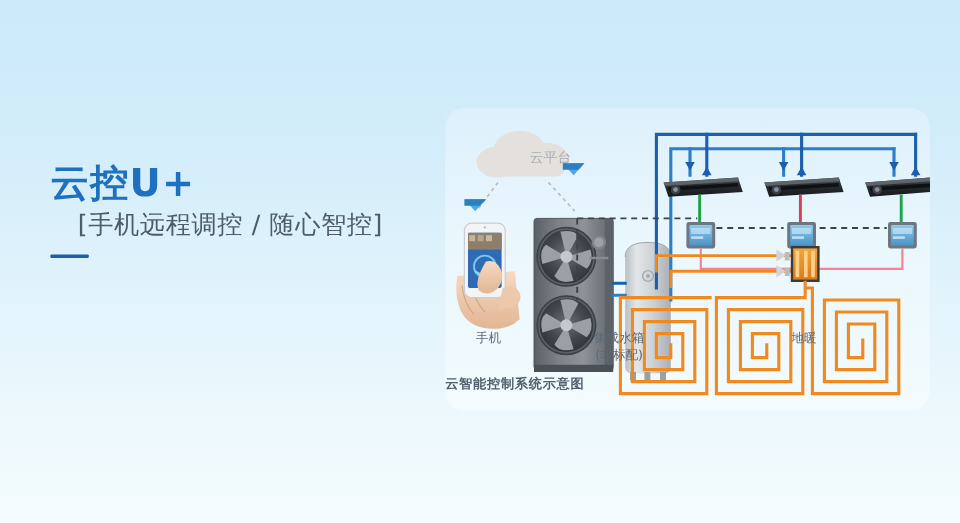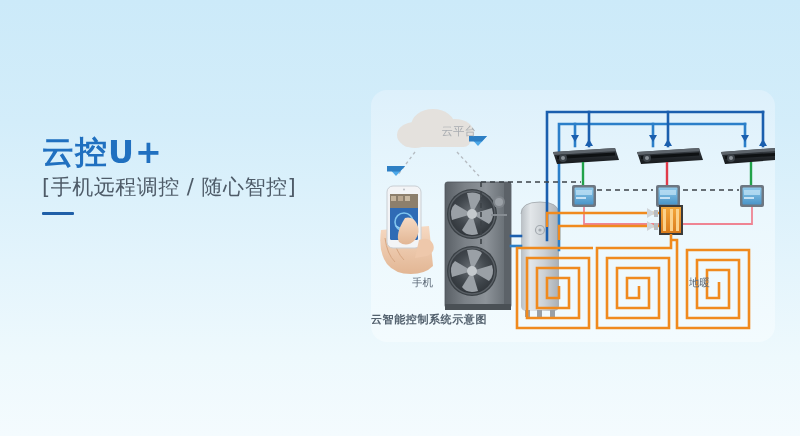--- a/index.html
+++ b/index.html
@@ -30,20 +30,21 @@
     white-space: nowrap;
   }
   #subtitle {
     margin-top: 4px;
     font-size: 21px;
     font-weight: 400;
     color: #4e5b68;
     letter-spacing: 0.5px;
     line-height: 1.2;
     white-space: nowrap;
+    text-align: center;
   }
   #divider {
     margin-top: 12px;
     width: 32px; height: 3px;
     background: #1f5fa8;
     border-radius: 1px;
   }
   #body-copy {
     margin-top: 13px;
     font-size: 11.5px;
@@ -74,21 +75,21 @@
     font-weight: 700;
     color: #53616e;
     letter-spacing: 0.6px;
   }
 
   
   .dlabel {
     position: absolute;
     font-size: 10.5px;
     color: #5c6977;
-    text-align: right;
+    text-align: center;
     line-height: 1.3;
     white-space: nowrap;
   }
   #label-phone { left: 381px; top: 276px; width: 52px; }
   #label-tank  { left: 476px; top: 276px; width: 80px; }
   #label-floor { left: 630px; top: 276px; width: 80px; }
   #label-cloud {
     position: absolute;
     left: 406px; top: 124px; width: 70px;
     text-align: right;
@@ -339,17 +340,21 @@
     <g fill="none" stroke="#f08a1e" stroke-width="2.6">
       <path d="M 300 150 L 306 150 L 306 238 L 378 238 L 378 160 L 316 160 L 316 228 L 368 228 L 368 170 L 326 170 L 326 218 L 358 218 L 358 180 L 336 180 L 336 208 L 348 208 L 348 192"></path>
     </g>
     <g fill="none" stroke="#f08a1e" stroke-width="2.6">
       <path d="M 222 158 L 146 158 L 146 238 L 218 238 L 218 168 L 156 168 L 156 228 L 208 228 L 208 178 L 166 178 L 166 218 L 198 218 L 198 188 L 176 188 L 176 208 L 188 208 L 188 196"></path>
     </g>
   </svg>
 
   <div id="label-cloud">云平台</div>
   <div class="dlabel" id="label-phone">手机</div>
+  <div class="dlabel" id="label-tank">
+    <div>集成水箱</div>
+    <div>(非标配)</div>
+  </div>
   <div class="dlabel" id="label-floor">地暖</div>
 
   <div id="caption">云智能控制系统示意图</div>
 
 </div>
 
 </body></html>

